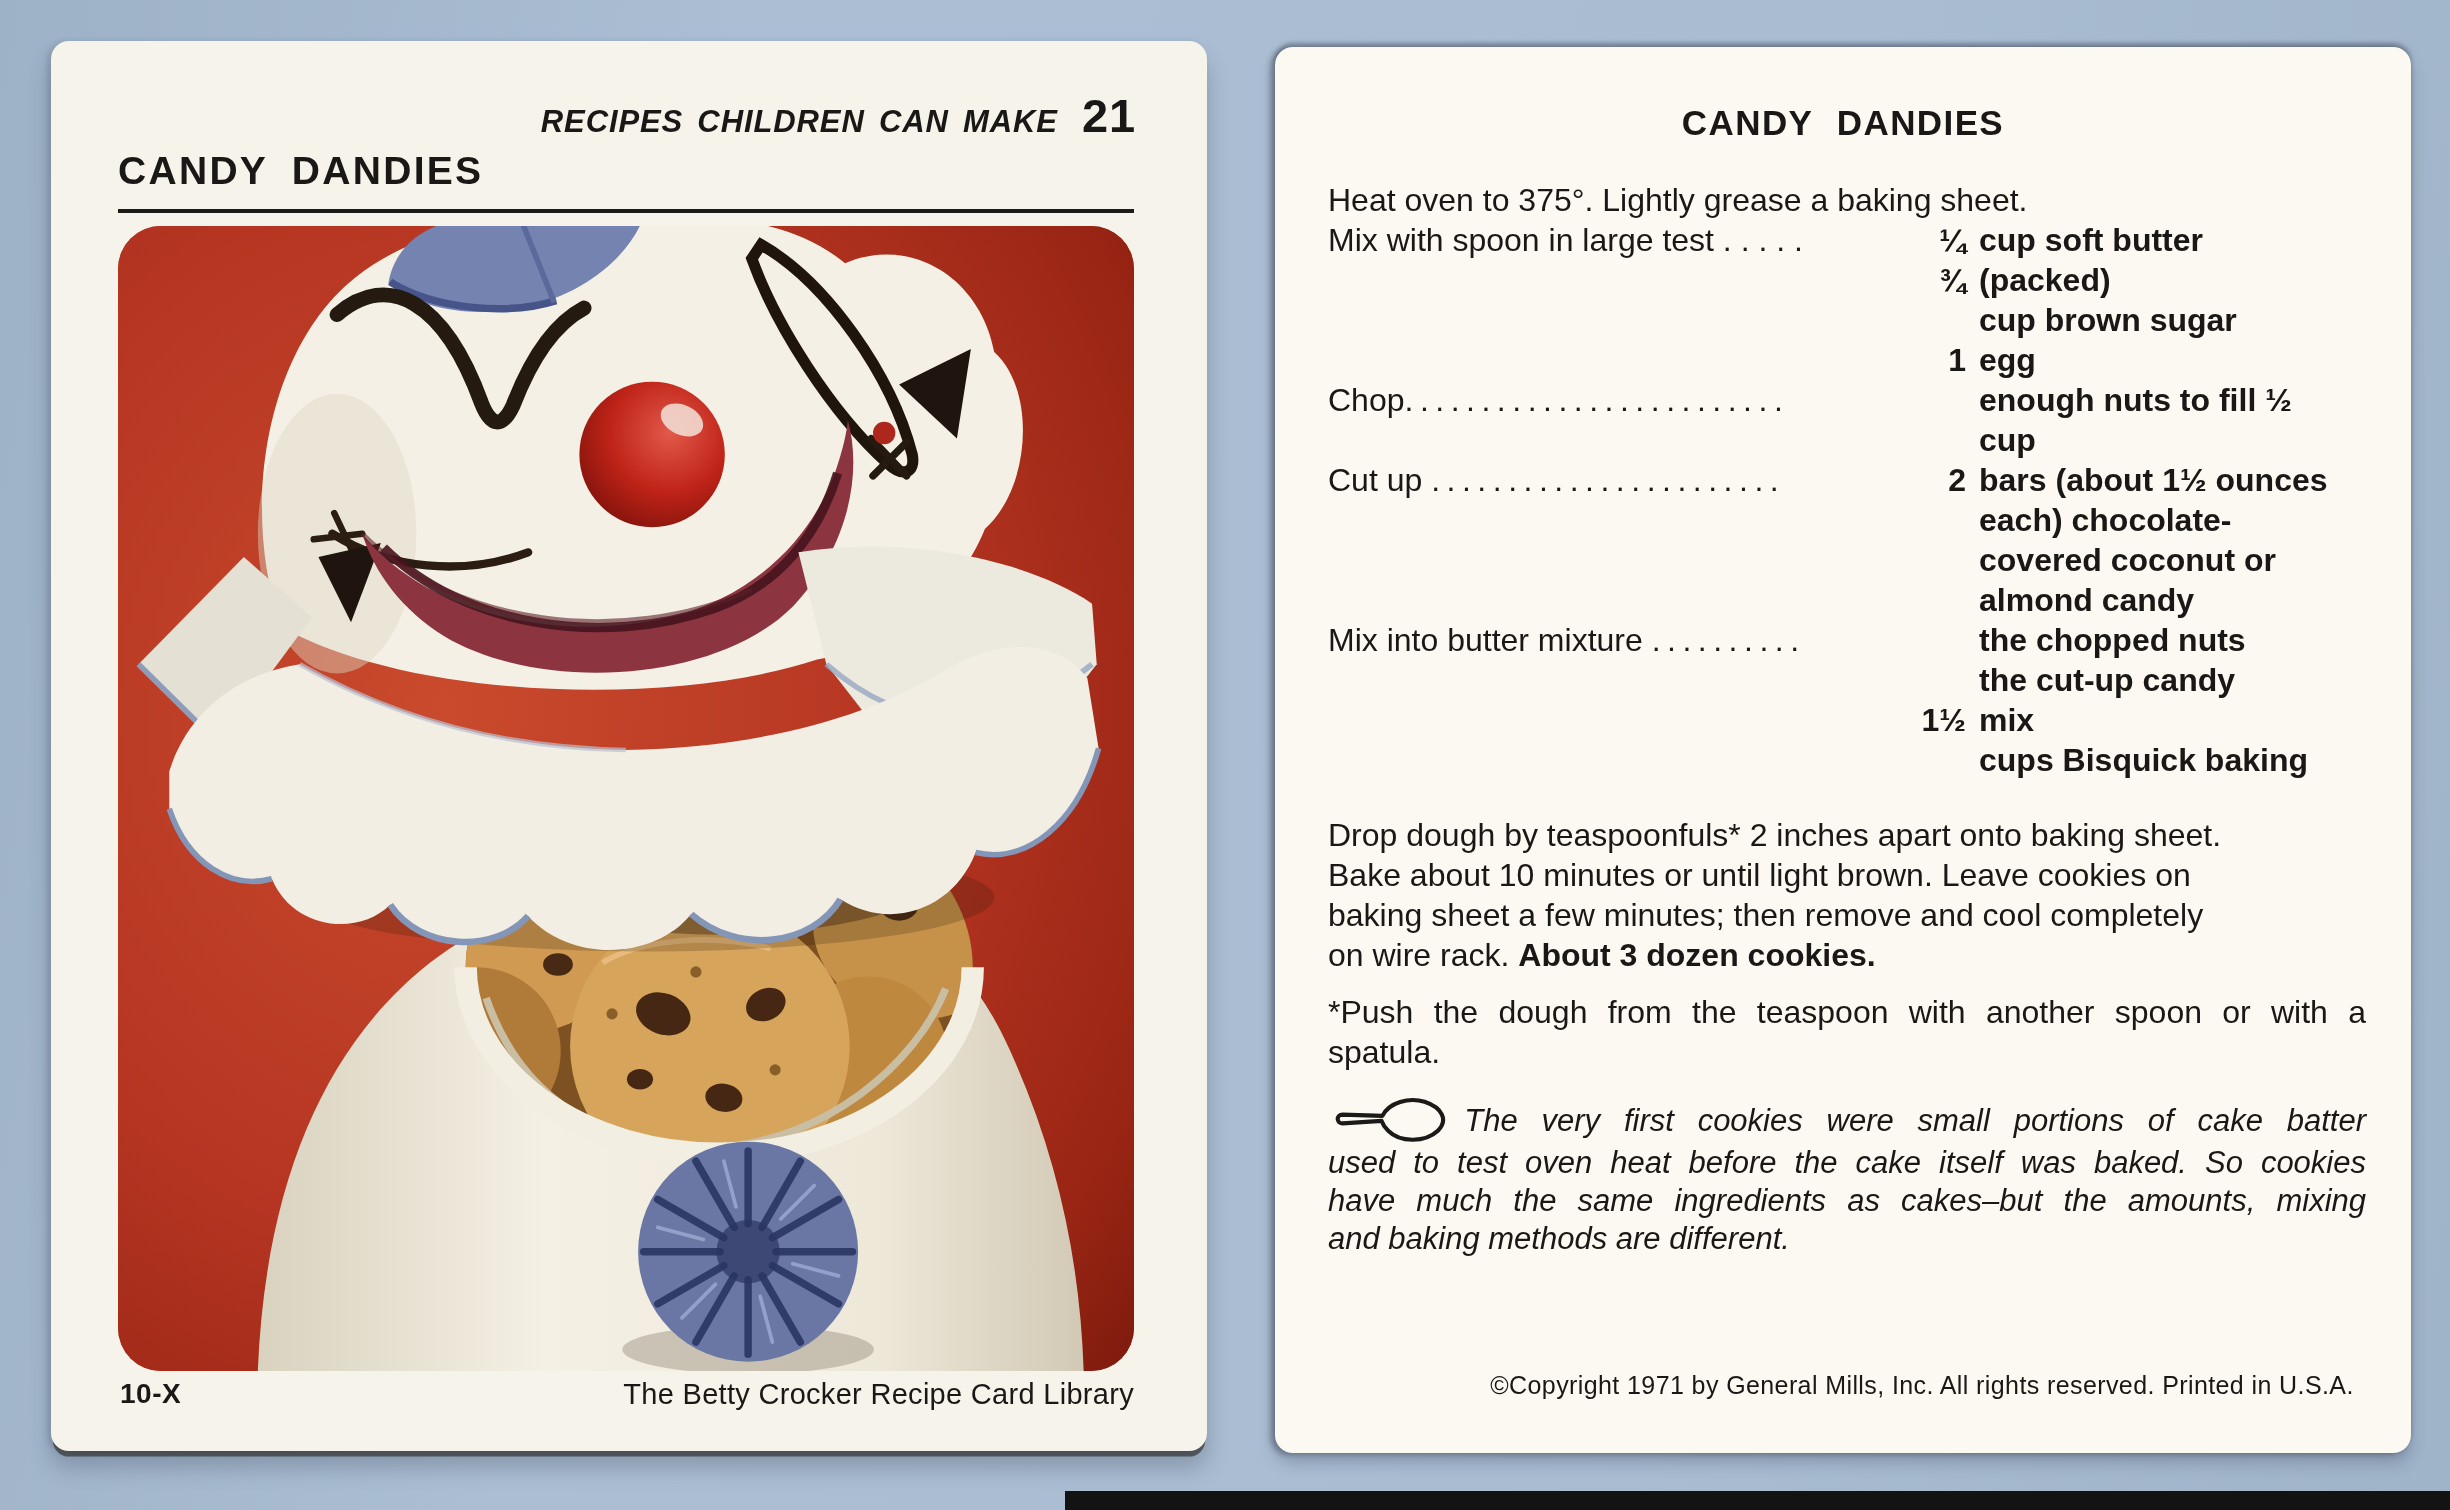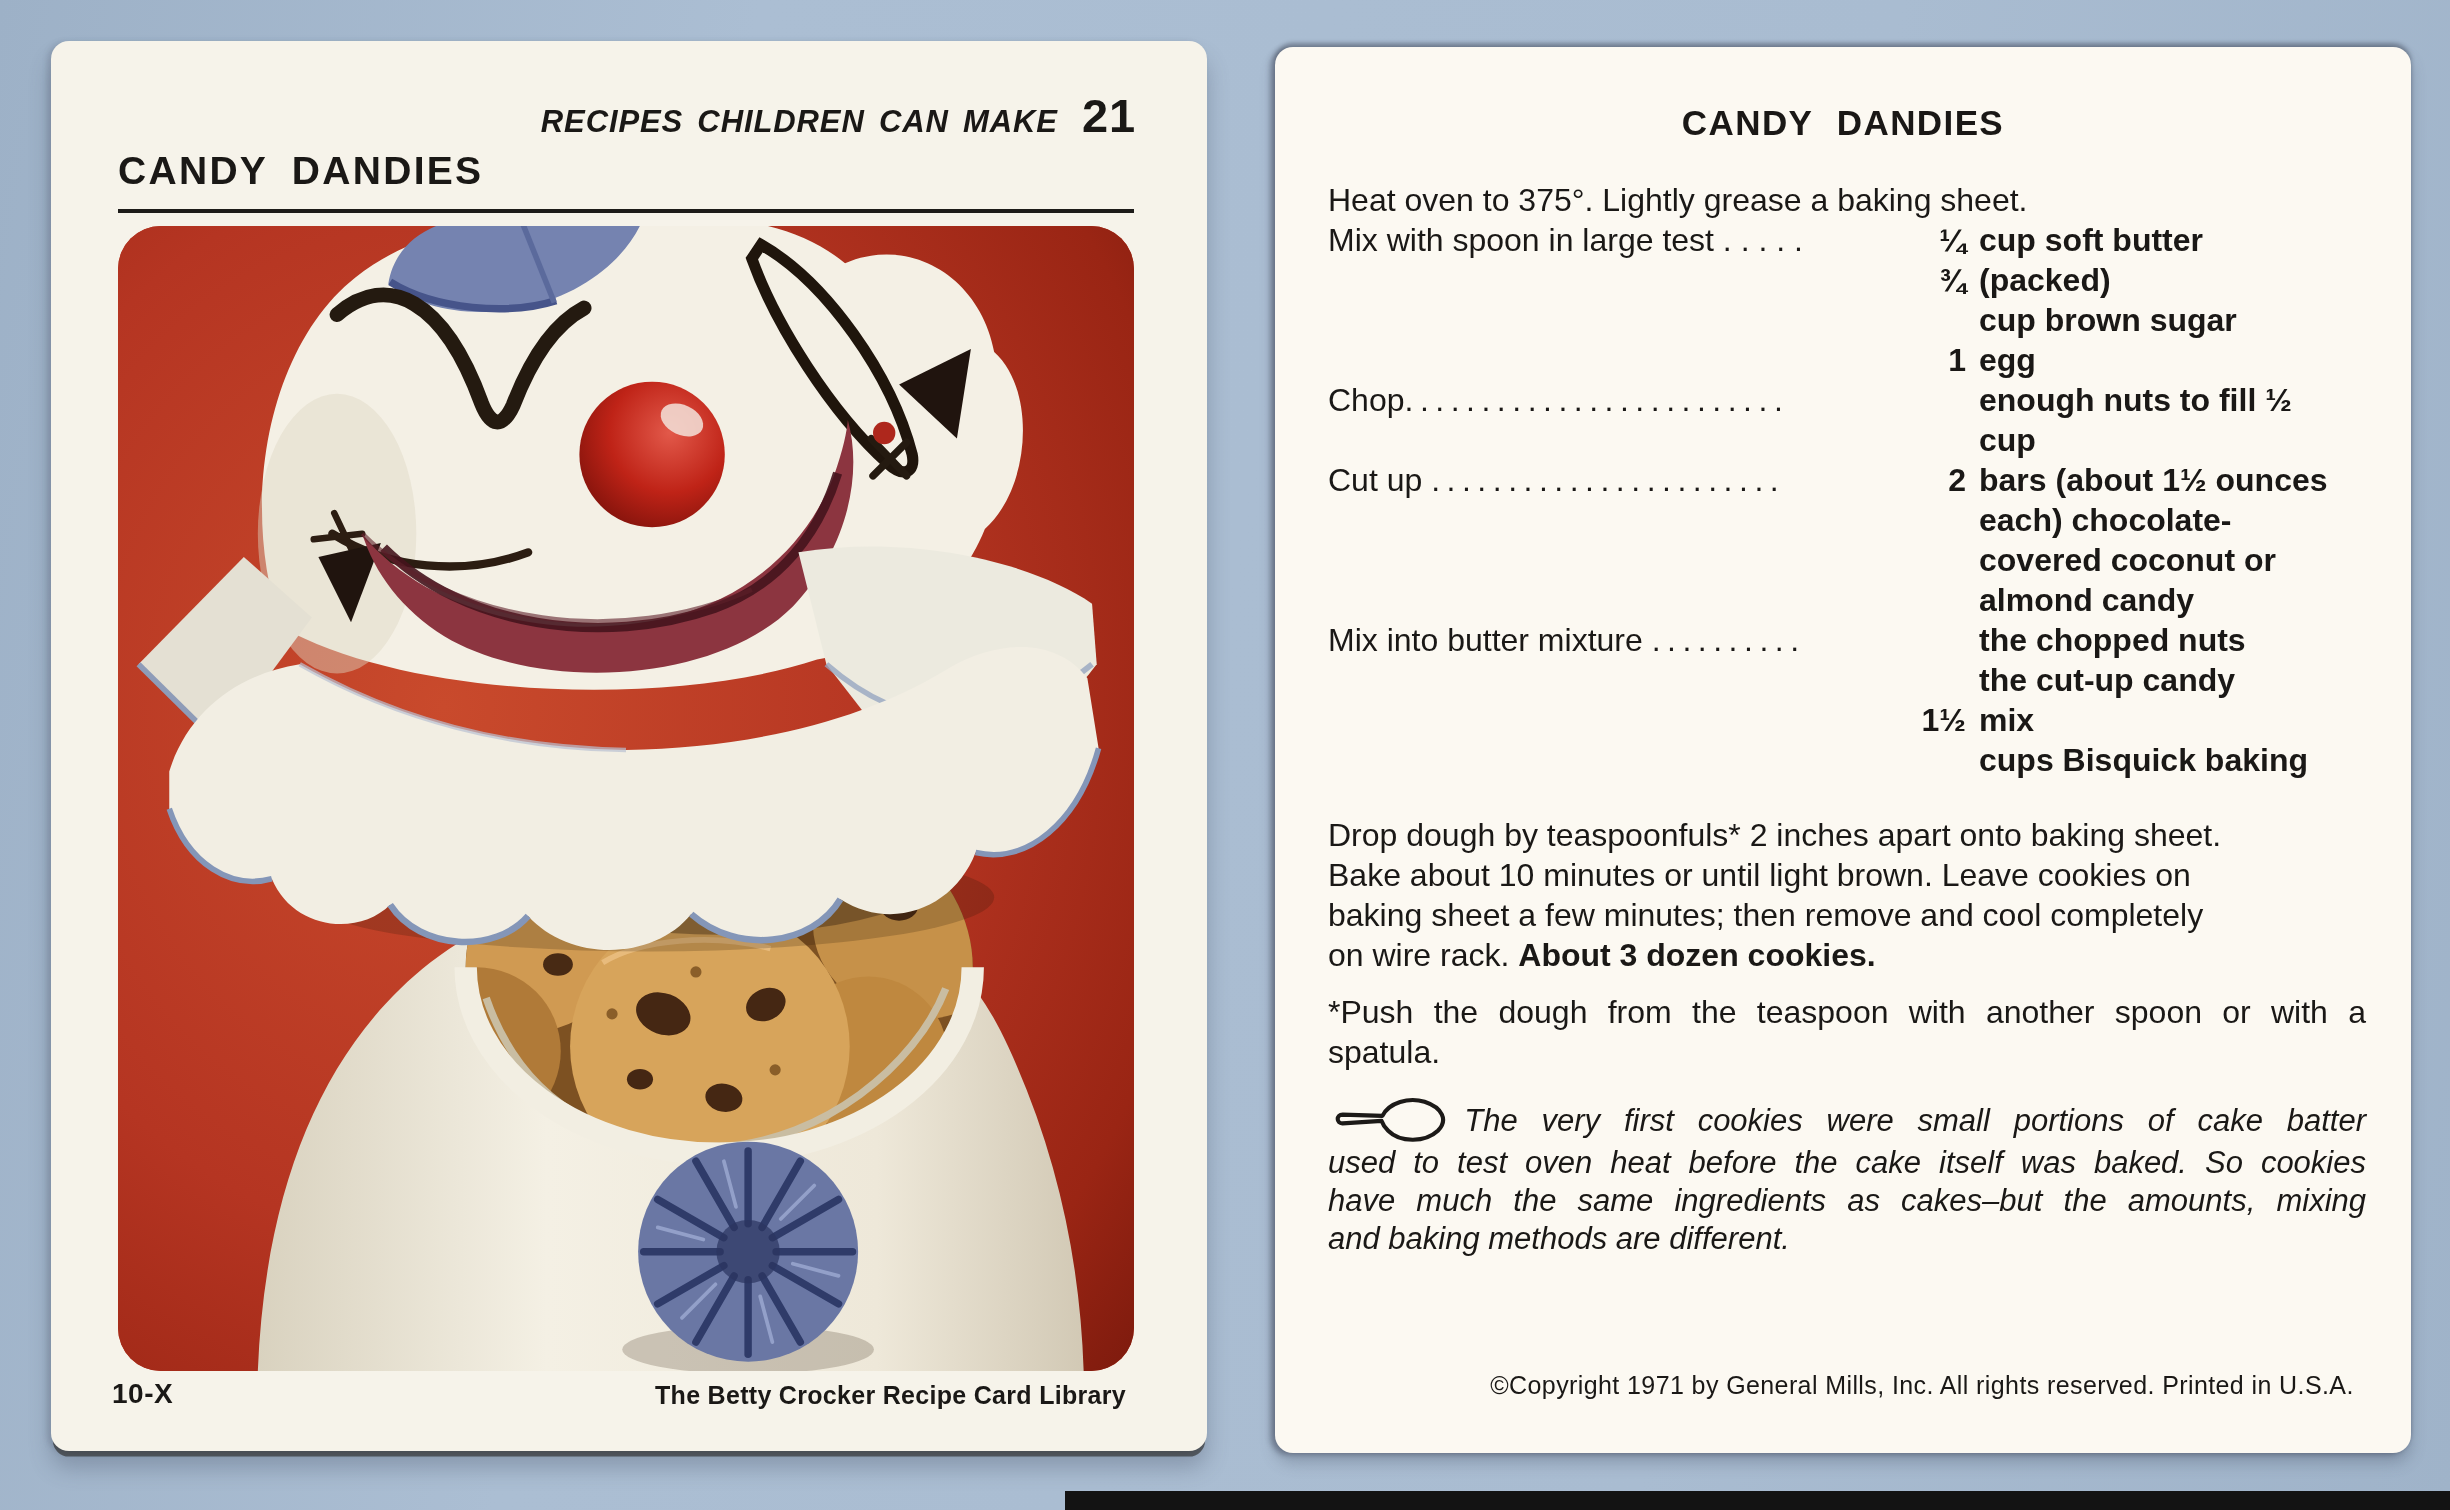--- a/index.html
+++ b/index.html
@@ -27,23 +27,23 @@
   .fc-series{position:absolute;top:47px;right:71px;display:flex;align-items:baseline;gap:24px;}
   .fc-series .series-label{font-style:italic;font-weight:700;font-size:31px;letter-spacing:0.9px;word-spacing:4.7px;}
   .fc-series .card-number{font-weight:700;font-size:47px;letter-spacing:0.9px;}
   .fc-title{position:absolute;left:67px;top:108px;font-size:39px;font-weight:700;letter-spacing:2.3px;word-spacing:11.2px;}
   .fc-rule{position:absolute;left:67px;top:168px;width:1016px;height:3.7px;background:#1d1b19;}
   .fc-photo{
     position:absolute;left:67px;top:185px;width:1016px;height:1145px;
     border-radius:43px;overflow:hidden;background:#b53522;
   }
   .fc-photo svg{display:block;width:1016px;height:1145px;}
-  .fc-footer{position:absolute;left:61px;top:1337px;width:1014px;display:flex;justify-content:space-between;align-items:flex-end;}
+  .fc-footer{position:absolute;left:69px;top:1337px;width:1014px;display:flex;justify-content:space-between;align-items:flex-start;}
   .fc-code{font-weight:700;font-size:28px;letter-spacing:0.5px;}
-  .fc-library{font-weight:700;font-size:25px;letter-spacing:0.3px;}
+  .fc-library{font-weight:400;font-size:29px;letter-spacing:0.3px;}
   
   #back-card{
     left:1275px;top:47px;width:1136px;height:1406px;
     background:#fcf9f2;
     box-shadow:-4.7px 1.9px 5.6px rgba(55,60,80,.38), 0 -3.7px 4.7px rgba(35,40,55,.35), 0 9.3px 15px rgba(66,76,96,.3);
   }
   .rc-title{position:absolute;left:0;right:0;top:56px;text-align:center;
     font-size:35px;font-weight:700;letter-spacing:1.4px;word-spacing:13px;}
   .rc-content{position:absolute;left:53px;top:133px;width:1038px;font-size:32px;line-height:40px;}
   .rc-intro{white-space:nowrap;}

